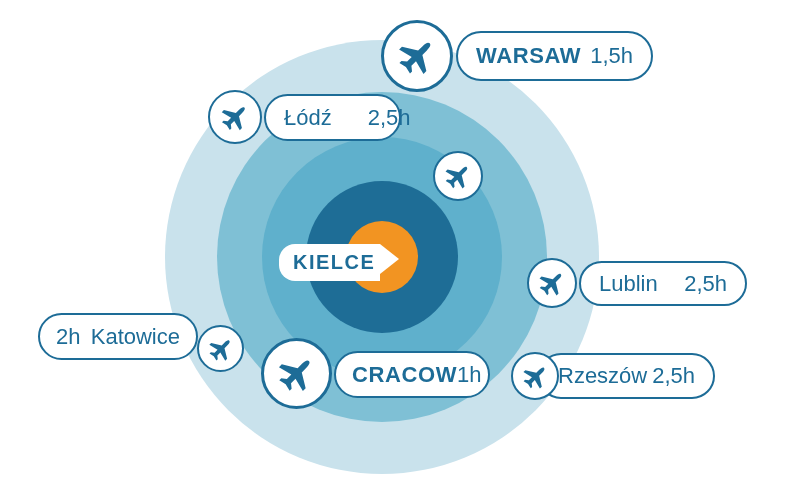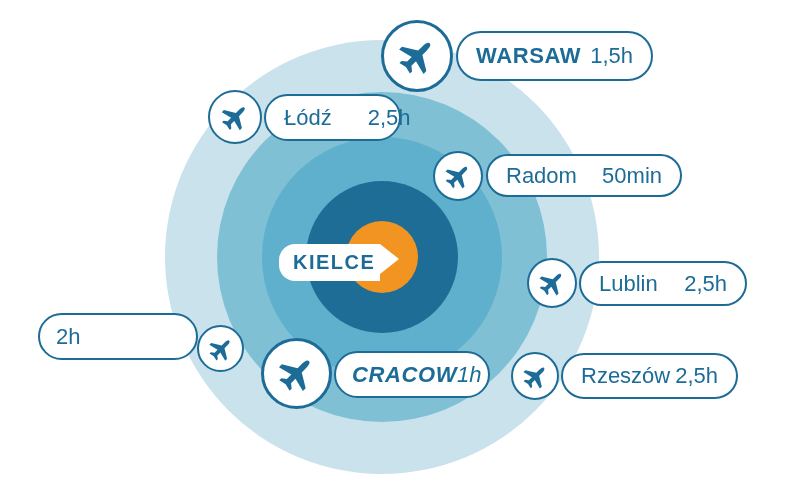--- a/index.html
+++ b/index.html
@@ -51,22 +51,22 @@
     padding:8px 18px;box-sizing:border-box;z-index:9;font-size:22px;
   }
   .pill .city{color:#1d6c97;}
   .pill .time{color:#1d6c97;text-align:center;}
   .pill .em{font-weight:700;letter-spacing:0.6px;}
 
   .pill-warsaw  {left:456px;top:31px; width:197px;height:50px;}
   .pill-lodz    {left:264px;top:94px; width:137px;height:47px;gap:36px;}
   .pill-radom   {left:486px;top:154px;width:196px;height:43px;}
   .pill-lublin  {left:579px;top:261px;width:168px;height:45px;}
-  .pill-rzeszow {left:561px;top:353px;width:177px;height:46px;}
-  .pill-cracow  {left:334px;top:351px;width:156px;height:47px;padding:0 16px;font-style:italic;}
+  .pill-rzeszow {left:538px;top:353px;width:177px;height:46px;}
+  .pill-cracow  {left:334px;top:351px;width:156px;height:47px;padding:0 16px;}
   .pill-katowice{left:38px; top:313px;width:160px;height:47px;padding:0 16px;}
 </style>
 </head>
 <body>
 
 <div class="stage">
 
   <div class="ring ring1"></div>
   <div class="ring ring2"></div>
   <div class="ring ring3"></div>
@@ -101,24 +101,20 @@
     <span class="time">2,5h</span>
   </div>
 
   <div class="badge circle-radom">
     <svg class="plane" width="32" height="32" viewBox="-16 -16 32 32">
         <g transform="rotate(45)">
           <path d="M0,-12.5 C1.6,-12.5 2.1,-10.3 2.1,-7.6 L2.1,-3.2 L12,2.8 L12,5.6 L2.1,3.1 L2.1,7.6 L5.2,10.1 L5.2,12.1 L0,10.9 L-5.2,12.1 L-5.2,10.1 L-2.1,7.6 L-2.1,3.1 L-12,5.6 L-12,2.8 L-2.1,-3.2 L-2.1,-7.6 C-2.1,-10.3 -1.6,-12.5 0,-12.5 Z"></path>
         </g>
       </svg>
   </div>
-  <div class="pill pill-radom">
-    <span class="city">Radom</span>
-    <span class="time">50min</span>
-  </div>
 
   <div class="badge circle-lublin">
     <svg class="plane" width="32" height="32" viewBox="-16 -16 32 32">
         <g transform="rotate(45)">
           <path d="M0,-12.5 C1.6,-12.5 2.1,-10.3 2.1,-7.6 L2.1,-3.2 L12,2.8 L12,5.6 L2.1,3.1 L2.1,7.6 L5.2,10.1 L5.2,12.1 L0,10.9 L-5.2,12.1 L-5.2,10.1 L-2.1,7.6 L-2.1,3.1 L-12,5.6 L-12,2.8 L-2.1,-3.2 L-2.1,-7.6 C-2.1,-10.3 -1.6,-12.5 0,-12.5 Z"></path>
         </g>
       </svg>
   </div>
   <div class="pill pill-lublin">
     <span class="city">Lublin</span>
@@ -144,20 +140,21 @@
         </g>
       </svg>
   </div>
   <div class="pill pill-cracow">
     <span class="city em">CRACOW</span>
     <span class="time">1h</span>
   </div>
 
   <div class="pill pill-katowice">
     <span class="time">2h</span>
+    <span class="city">Katowice</span>
   </div>
   <div class="badge circle-katowice">
     <svg class="plane" width="30" height="30" viewBox="-16 -16 32 32">
         <g transform="rotate(45)">
           <path d="M0,-12.5 C1.6,-12.5 2.1,-10.3 2.1,-7.6 L2.1,-3.2 L12,2.8 L12,5.6 L2.1,3.1 L2.1,7.6 L5.2,10.1 L5.2,12.1 L0,10.9 L-5.2,12.1 L-5.2,10.1 L-2.1,7.6 L-2.1,3.1 L-12,5.6 L-12,2.8 L-2.1,-3.2 L-2.1,-7.6 C-2.1,-10.3 -1.6,-12.5 0,-12.5 Z"></path>
         </g>
       </svg>
   </div>
 
 </div>

